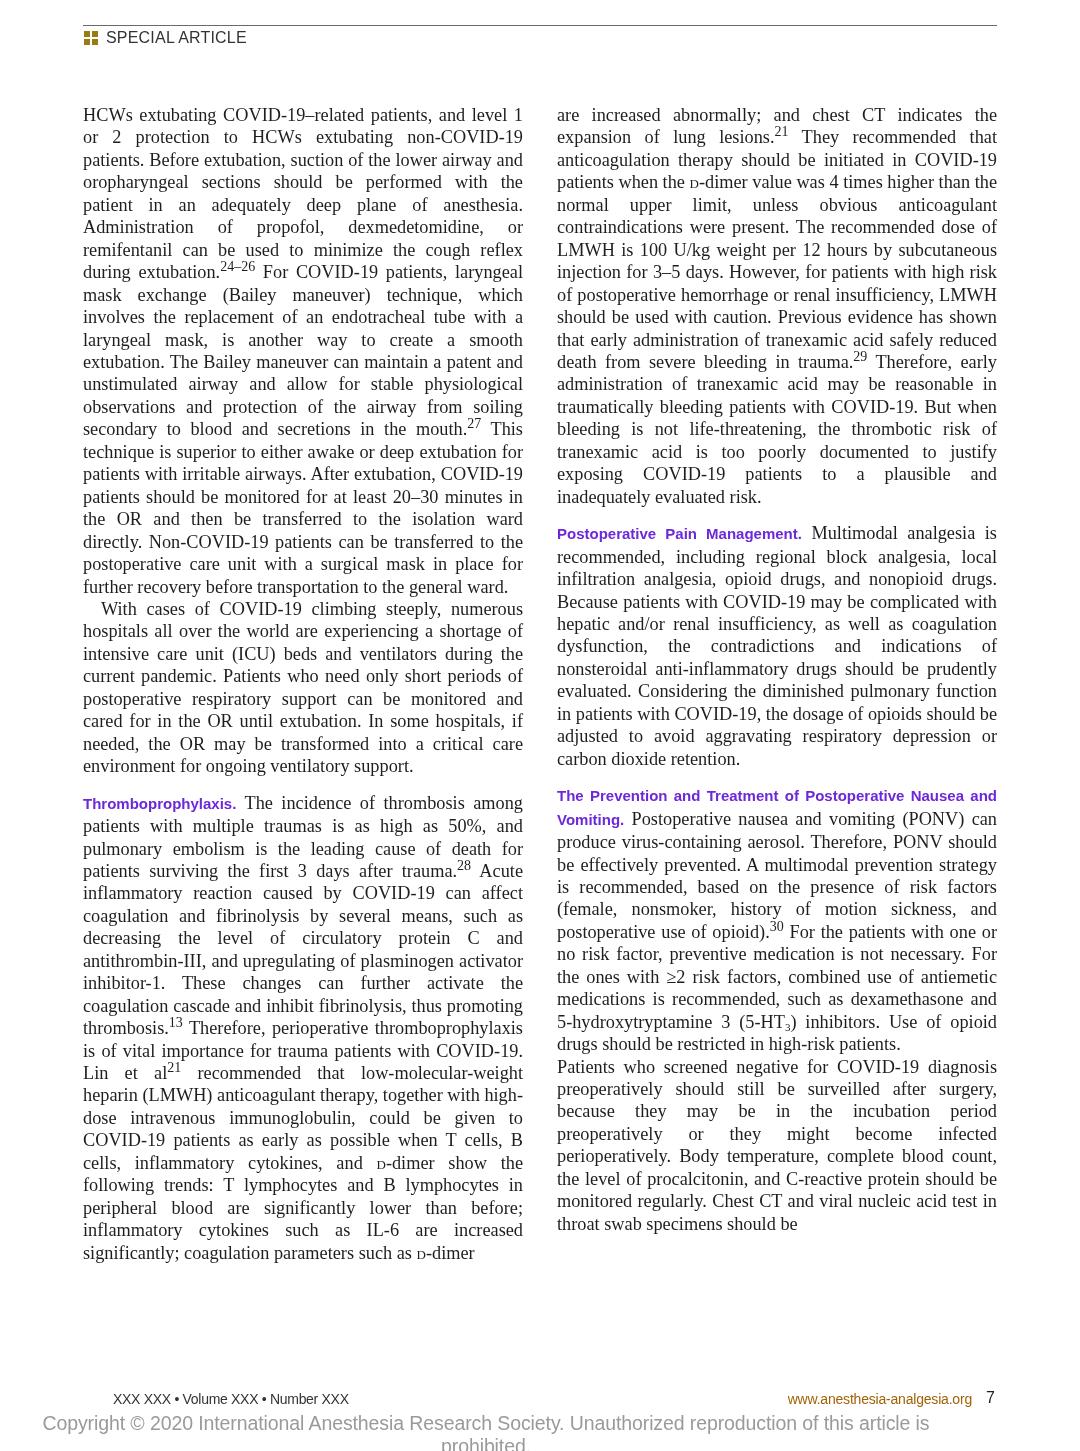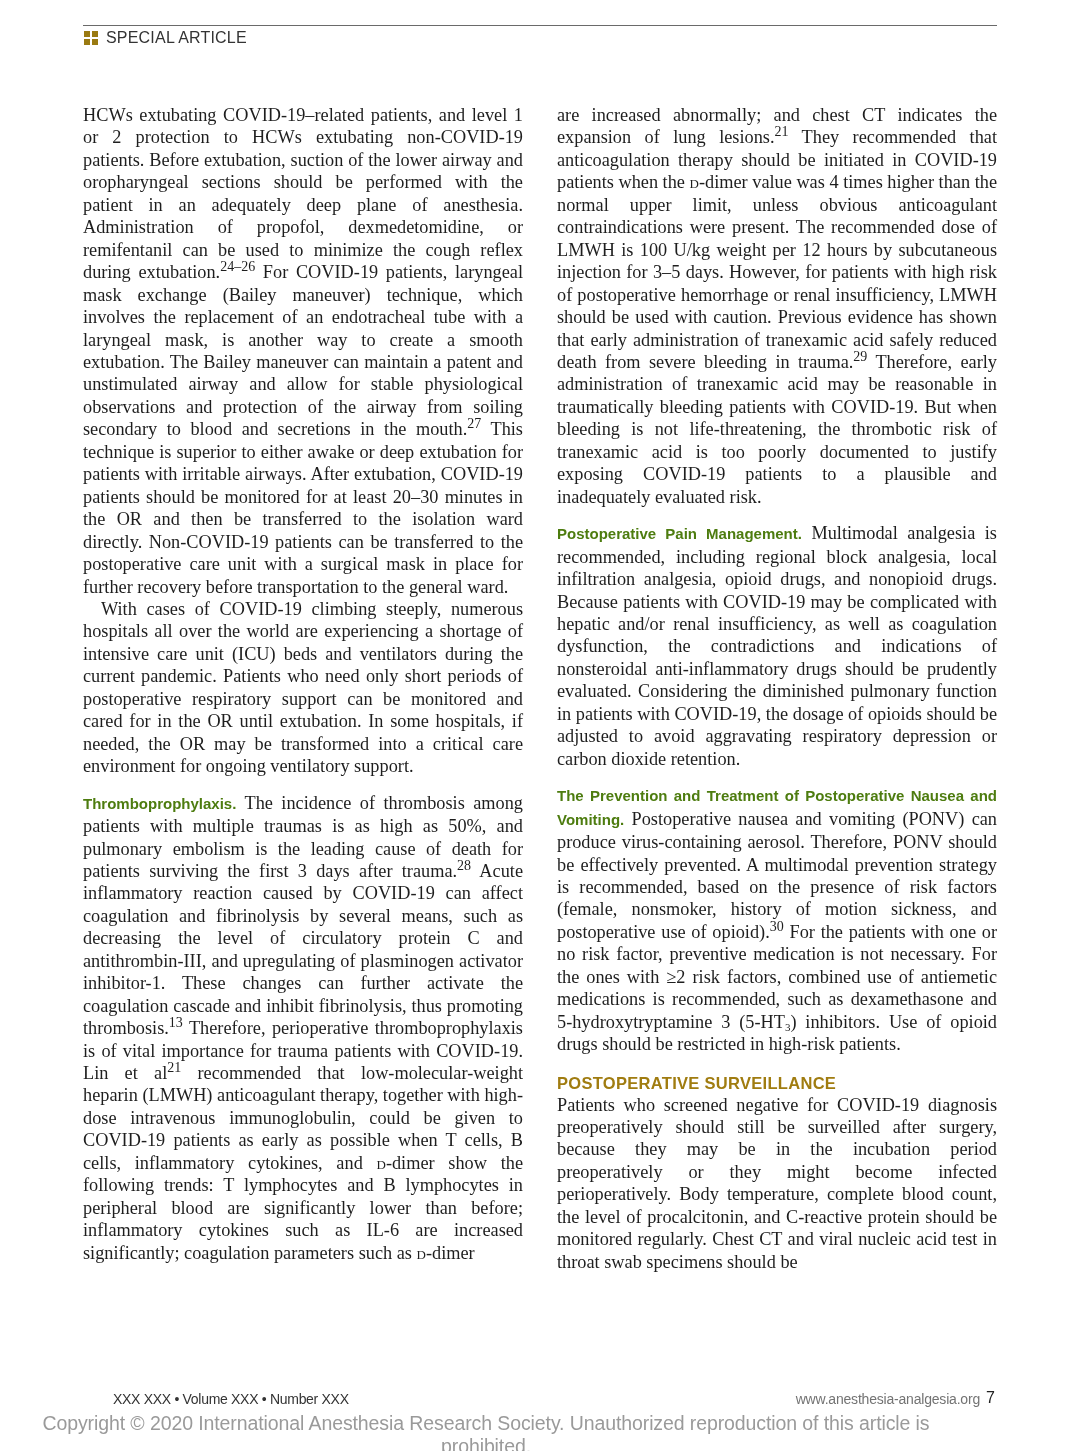--- a/index.html
+++ b/index.html
@@ -9,30 +9,30 @@
     font-family: "Liberation Sans", sans-serif; font-size: 16px; color: #333; letter-spacing: 0.2px; }
   .grid-icon { width: 14px; height: 14px; display: grid; grid-template-columns: 6px 6px; grid-template-rows: 6px 6px; gap: 2px; }
   .grid-icon span { background: #9a7a12; }
   .col { position: absolute; top: 104px; width: 440px; font-family: "Liberation Serif", serif;
     font-size: 18.3px; line-height: 22.45px; color: #1e1e1e; text-align: justify; hyphens: none; }
   .col-left { left: 83px; }
   .col-right { left: 557px; }
   .col p { margin: 0; }
   .col p.indent { text-indent: 18px; font-family: Liberation Serif, serif; }
   .col p.gap { margin-top: 14px; }
-  .runin { font-family: "Liberation Sans", sans-serif; font-weight: bold; font-size: 15px; color: #4d7c0f; }
+  .runin { font-family: "Liberation Sans", sans-serif; font-weight: bold; font-size: 15px; color: #6d28d9; }
   sup { font-size: 14px; line-height: 0; vertical-align: 7px; }
   sub { font-size: 11px; line-height: 0; vertical-align: -3px; }
   .sc { font-variant: small-caps; }
   .section-head { margin-top: 16px; margin-bottom: 0px; font-family: "Liberation Sans", sans-serif;
     font-weight: bold; font-size: 16.5px; color: #a07c10; letter-spacing: 0.3px; line-height: 22px; }
   .footer-left { position: absolute; left: 84px; top: 1391px; font-family: "Liberation Sans", sans-serif;
     font-size: 14px; color: #333; letter-spacing: -0.3px; margin-left: 29px; }
-  .footer-right { position: absolute; right: 100px; top: 1391px; font-family: "Liberation Sans", sans-serif;
-    font-size: 14px; color: #737373; letter-spacing: -0.2px; }
+  .footer-right { position: absolute; right: 108px; top: 1391px; font-family: "Liberation Sans", sans-serif;
+    font-size: 14px; color: #a16207; letter-spacing: -0.2px; }
   .page-num { position: absolute; left: 986px; top: 1389px; font-family: "Liberation Sans", sans-serif;
     font-size: 16px; color: #222; }
   .copyright { position: absolute; left: 0; width: 972px; top: 1412px; text-align: center;
     font-family: "Liberation Sans", sans-serif; font-size: 19.5px; color: #9a9a9a; letter-spacing: -0.1px; }
 </style>
 </head>
 <body>
 
 <div class="topline"></div>
 <div class="header">
@@ -48,20 +48,19 @@
 <div class="col col-left">
   <p><span>HCWs extubating COVID-19–related patients, and level 1 or 2 protection to HCWs extubating non-COVID-19 patients. Before extubation, suction of the lower airway and oropharyngeal sections should be performed with the patient in an adequately deep plane of anesthesia. Administration of propofol, dexmedetomidine, or remifentanil can be used to minimize the cough reflex during extubation.</span><sup>24–26</sup><span> For COVID-19 patients, laryngeal mask exchange (Bailey maneuver) technique, which involves the replacement of an endotracheal tube with a laryngeal mask, is another way to create a smooth extubation. The Bailey maneuver can maintain a patent and unstimulated airway and allow for stable physiological observations and protection of the airway from soiling secondary to blood and secretions in the mouth.</span><sup>27</sup><span> This technique is superior to either awake or deep extubation for patients with irritable airways. After extubation, COVID-19 patients should be monitored for at least 20–30 minutes in the OR and then be transferred to the isolation ward directly. Non-COVID-19 patients can be transferred to the postoperative care unit with a surgical mask in place for further recovery before transportation to the general ward.</span></p>
   <p class="indent">With cases of COVID-19 climbing steeply, numerous hospitals all over the world are experiencing a shortage of intensive care unit (ICU) beds and ventilators during the current pandemic. Patients who need only short periods of postoperative respiratory support can be monitored and cared for in the OR until extubation. In some hospitals, if needed, the OR may be transformed into a critical care environment for ongoing ventilatory support.</p>
   <p class="gap"><span class="runin">Thromboprophylaxis.</span><span> The incidence of thrombosis among patients with multiple traumas is as high as 50%, and pulmonary embolism is the leading cause of death for patients surviving the first 3 days after trauma.</span><sup>28</sup><span> Acute inflammatory reaction caused by COVID-19 can affect coagulation and fibrinolysis by several means, such as decreasing the level of circulatory protein C and antithrombin-III, and upregulating of plasminogen activator inhibitor-1. These changes can further activate the coagulation cascade and inhibit fibrinolysis, thus promoting thrombosis.</span><sup>13</sup><span> Therefore, perioperative thromboprophylaxis is of vital importance for trauma patients with COVID-19. Lin et al</span><sup>21</sup><span> recommended that low-molecular-weight heparin (LMWH) anticoagulant therapy, together with high-dose intravenous immunoglobulin, could be given to COVID-19 patients as early as possible when T cells, B cells, inflammatory cytokines, and </span><span class="sc">d</span><span>-dimer show the following trends: T lymphocytes and B lymphocytes in peripheral blood are significantly lower than before; inflammatory cytokines such as IL-6 are increased significantly; coagulation parameters such as </span><span class="sc">d</span><span>-dimer</span></p>
 </div>
 
 <div class="col col-right">
   <p><span>are increased abnormally; and chest CT indicates the expansion of lung lesions.</span><sup>21</sup><span> They recommended that anticoagulation therapy should be initiated in COVID-19 patients when the </span><span class="sc">d</span><span>-dimer value was 4 times higher than the normal upper limit, unless obvious anticoagulant contraindications were present. The recommended dose of LMWH is 100 U/kg weight per 12 hours by subcutaneous injection for 3–5 days. However, for patients with high risk of postoperative hemorrhage or renal insufficiency, LMWH should be used with caution. Previous evidence has shown that early administration of tranexamic acid safely reduced death from severe bleeding in trauma.</span><sup>29</sup><span> Therefore, early administration of tranexamic acid may be reasonable in traumatically bleeding patients with COVID-19. But when bleeding is not life-threatening, the thrombotic risk of tranexamic acid is too poorly documented to justify exposing COVID-19 patients to a plausible and inadequately evaluated risk.</span></p>
   <p class="gap"><span class="runin">Postoperative Pain Management.</span><span> Multimodal analgesia is recommended, including regional block analgesia, local infiltration analgesia, opioid drugs, and nonopioid drugs. Because patients with COVID-19 may be complicated with hepatic and/or renal insufficiency, as well as coagulation dysfunction, the contradictions and indications of nonsteroidal anti-inflammatory drugs should be prudently evaluated. Considering the diminished pulmonary function in patients with COVID-19, the dosage of opioids should be adjusted to avoid aggravating respiratory depression or carbon dioxide retention.</span></p>
   <p class="gap"><span class="runin">The Prevention and Treatment of Postoperative Nausea and Vomiting.</span><span> Postoperative nausea and vomiting (PONV) can produce virus-containing aerosol. Therefore, PONV should be effectively prevented. A multimodal prevention strategy is recommended, based on the presence of risk factors (female, nonsmoker, history of motion sickness, and postoperative use of opioid).</span><sup>30</sup><span> For the patients with one or no risk factor, preventive medication is not necessary. For the ones with ≥2 risk factors, combined use of antiemetic medications is recommended, such as dexamethasone and 5-hydroxytryptamine 3 (5-HT</span><sub>3</sub><span>) inhibitors. Use of opioid drugs should be restricted in high-risk patients.</span></p>
-  <div class="section-head">POSTOPERATIVE SURVEILLANCE</div>
   <p>Patients who screened negative for COVID-19 diagnosis preoperatively should still be surveilled after surgery, because they may be in the incubation period preoperatively or they might become infected perioperatively. Body temperature, complete blood count, the level of procalcitonin, and C-reactive protein should be monitored regularly. Chest CT and viral nucleic acid test in throat swab specimens should be</p>
 </div>
 
 <div class="footer-left">XXX XXX • Volume XXX • Number XXX</div>
 <div class="footer-right">www.anesthesia-analgesia.org</div>
 <div class="page-num">7</div>
 <div class="copyright">Copyright © 2020 International Anesthesia Research Society. Unauthorized reproduction of this article is prohibited.</div>
 
 </body></html>

